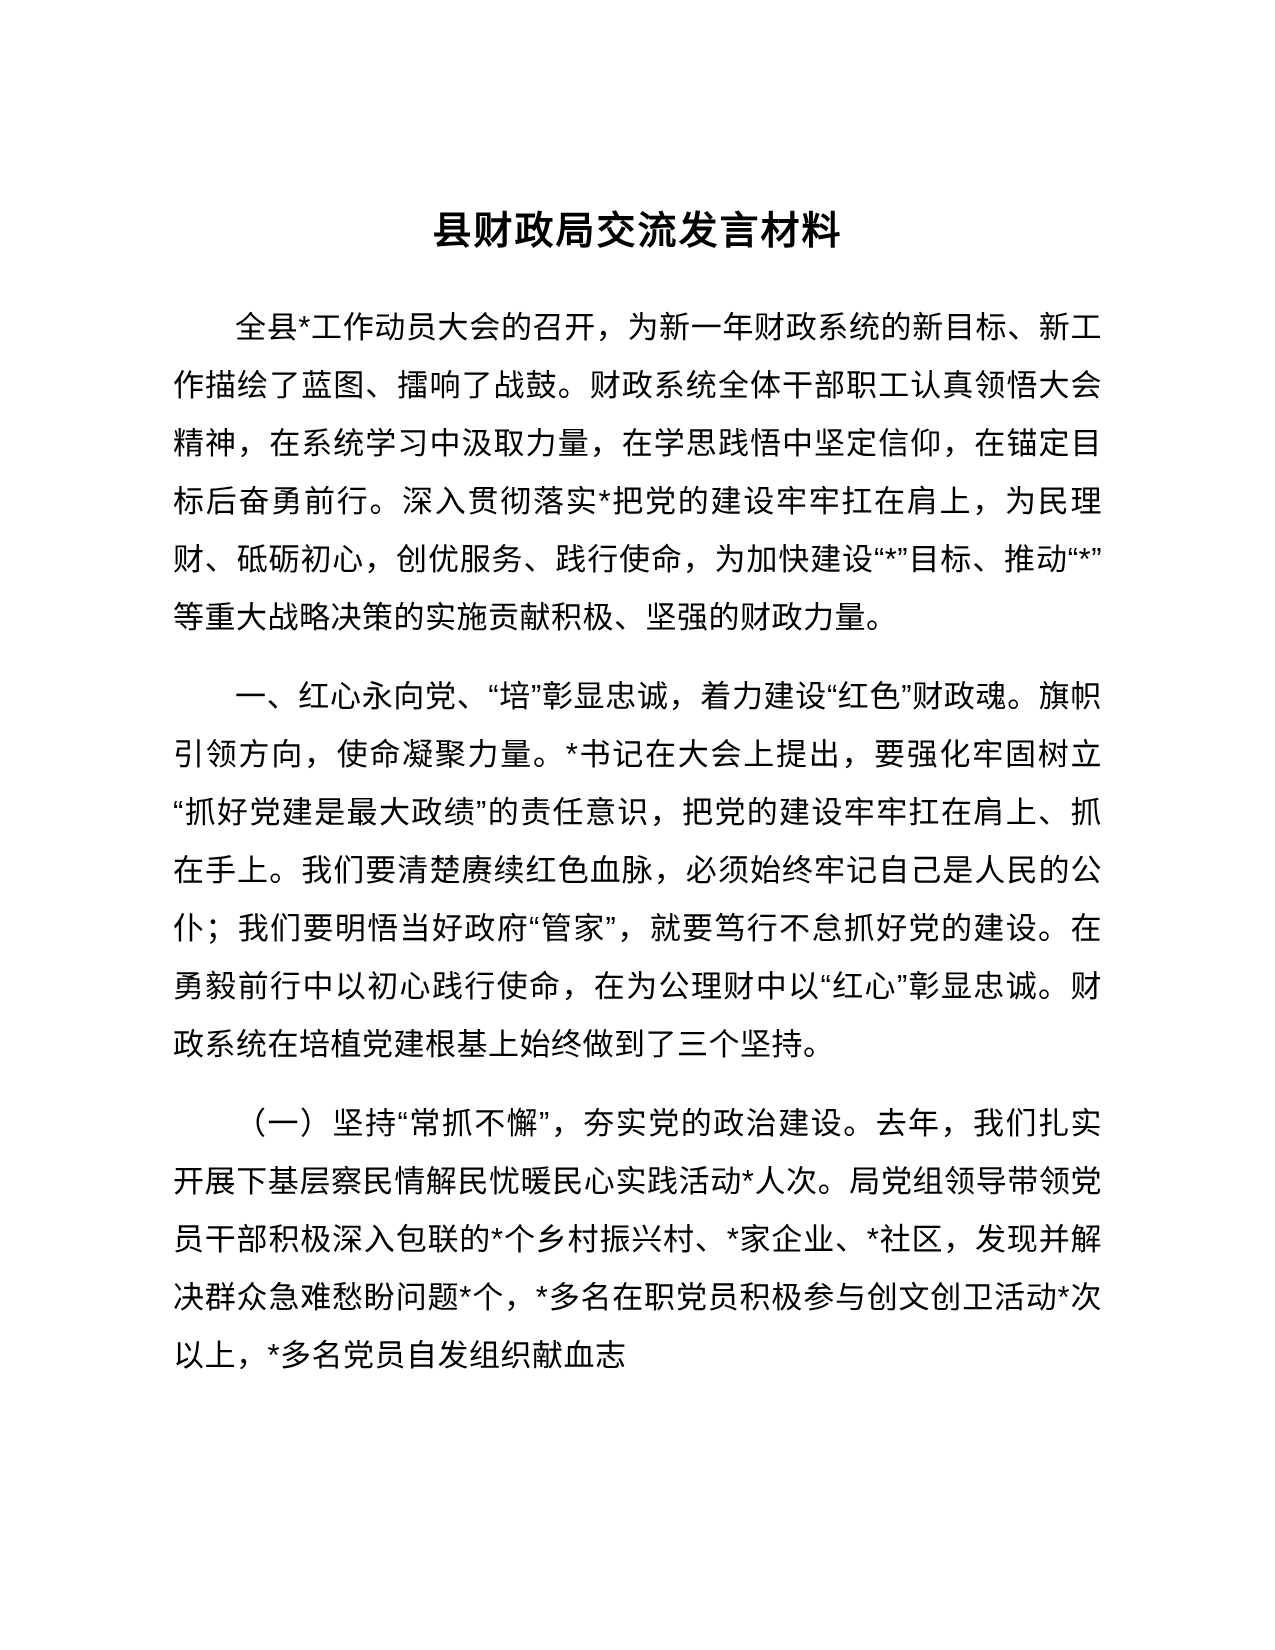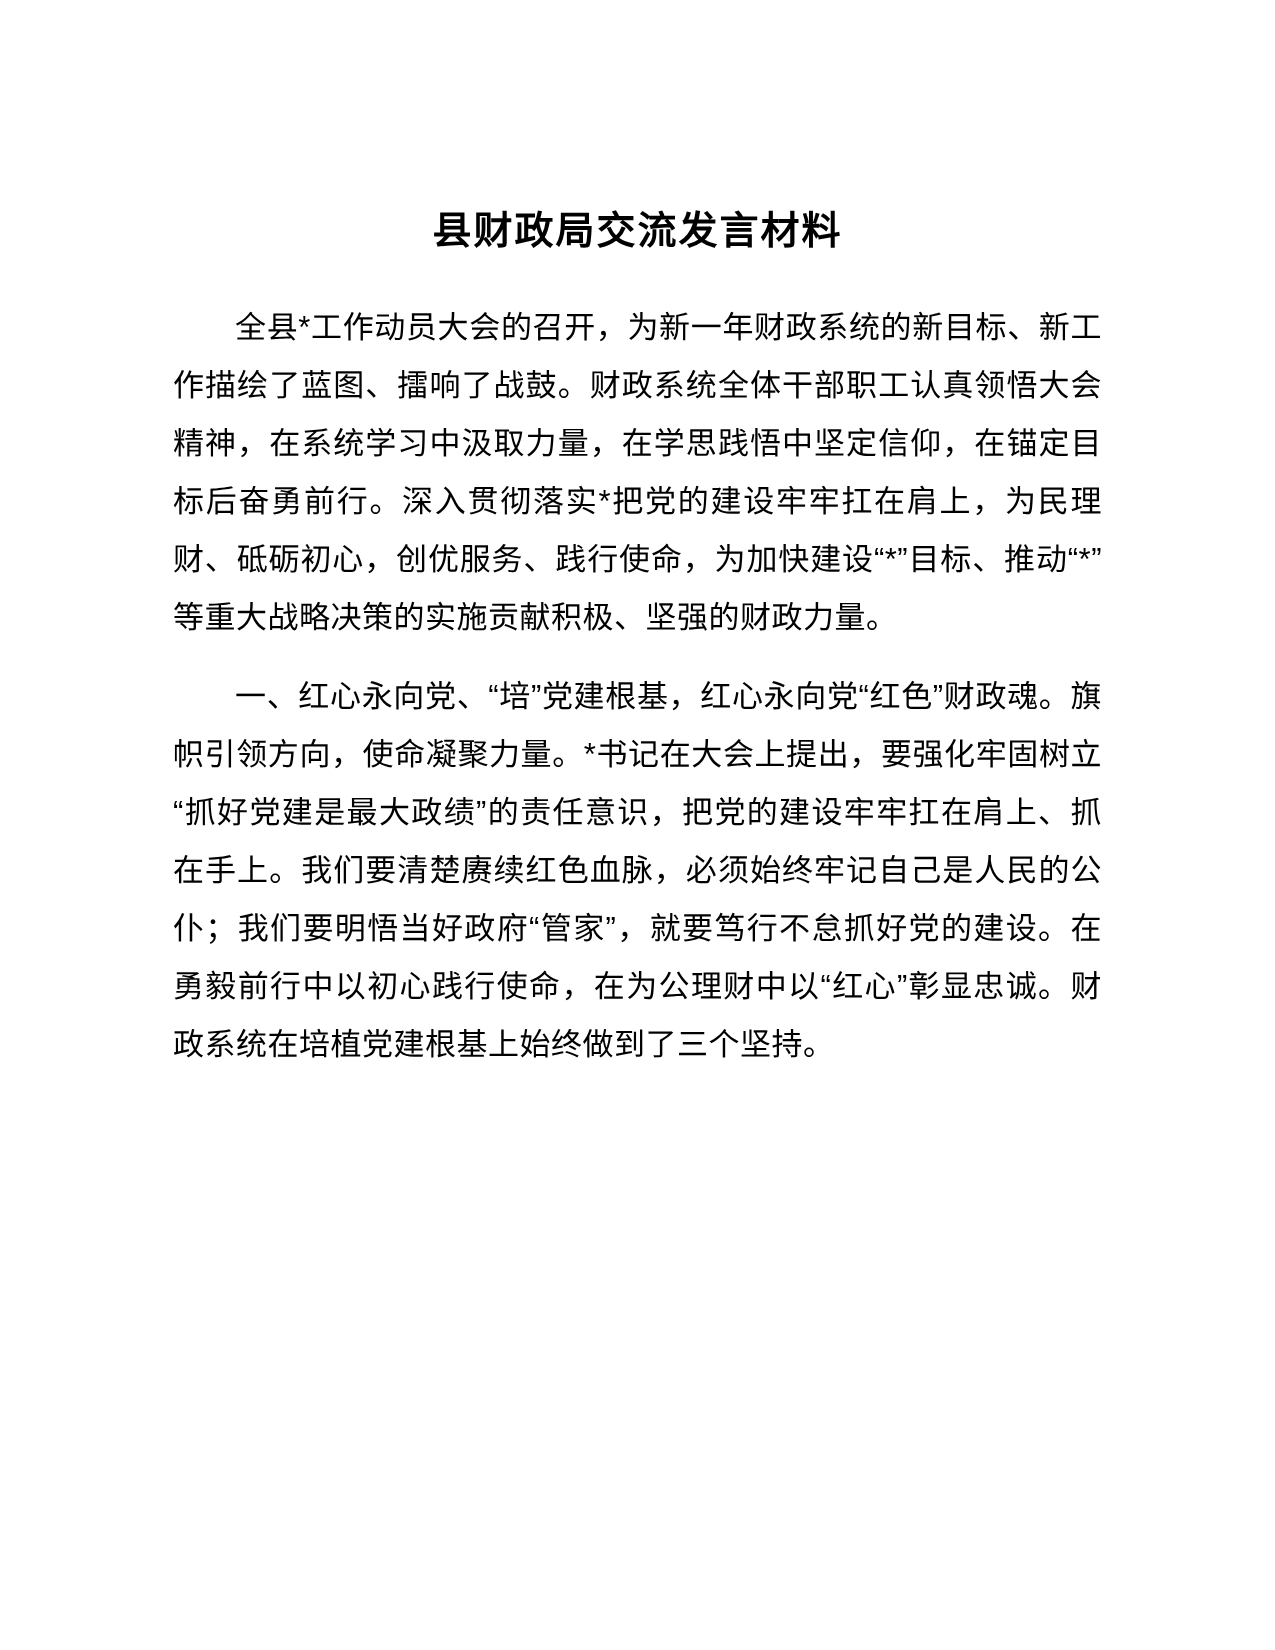--- a/index.html
+++ b/index.html
@@ -43,16 +43,17 @@
 </style>
 </head>
 <body>
 
 <div class="page">
   <h1 class="doc-title">县财政局交流发言材料</h1>
 
   <div class="doc-body">
     <p>全县*工作动员大会的召开，为新一年财政系统的新目标、新工作描绘了蓝图、擂响了战鼓。财政系统全体干部职工认真领悟大会精神，在系统学习中汲取力量，在学思践悟中坚定信仰，在锚定目标后奋勇前行。深入贯彻落实*把党的建设牢牢扛在肩上，为民理财、砥砺初心，创优服务、践行使命，为加快建设“*”目标、推动“*”等重大战略决策的实施贡献积极、坚强的财政力量。</p>
 
-    <p>一、红心永向党、“培”党建根基，红心永向党“红色”财政魂。旗帜引领方向，使命凝聚力量。*书记在大会上提出，要强化牢固树立“抓好党建是最大政绩”的责任意识，把党的建设牢牢扛在肩上、抓在手上。我们要清楚赓续红色血脉，必须始终牢记自己是人民的公仆；我们要明悟当好政府“管家”，就要笃行不怠抓好党的建设。在勇毅前行中以初心践行使命，在为公理财中以“红心”彰显忠诚。财政系统在培植党建根基上始终做到了三个坚持。</p>
+    <p>一、红心永向党、“培”彰显忠诚，着力建设“红色”财政魂。旗帜引领方向，使命凝聚力量。*书记在大会上提出，要强化牢固树立“抓好党建是最大政绩”的责任意识，把党的建设牢牢扛在肩上、抓在手上。我们要清楚赓续红色血脉，必须始终牢记自己是人民的公仆；我们要明悟当好政府“管家”，就要笃行不怠抓好党的建设。在勇毅前行中以初心践行使命，在为公理财中以“红心”彰显忠诚。财政系统在培植党建根基上始终做到了三个坚持。</p>
 
+    <p>（一）坚持“常抓不懈”，夯实党的政治建设。去年，我们扎实开展下基层察民情解民忧暖民心实践活动*人次。局党组领导带领党员干部积极深入包联的*个乡村振兴村、*家企业、*社区，发现并解决群众急难愁盼问题*个，*多名在职党员积极参与创文创卫活动*次以上，*多名党员自发组织献血志</p>
   </div>
 </div>
 
 </body></html>

